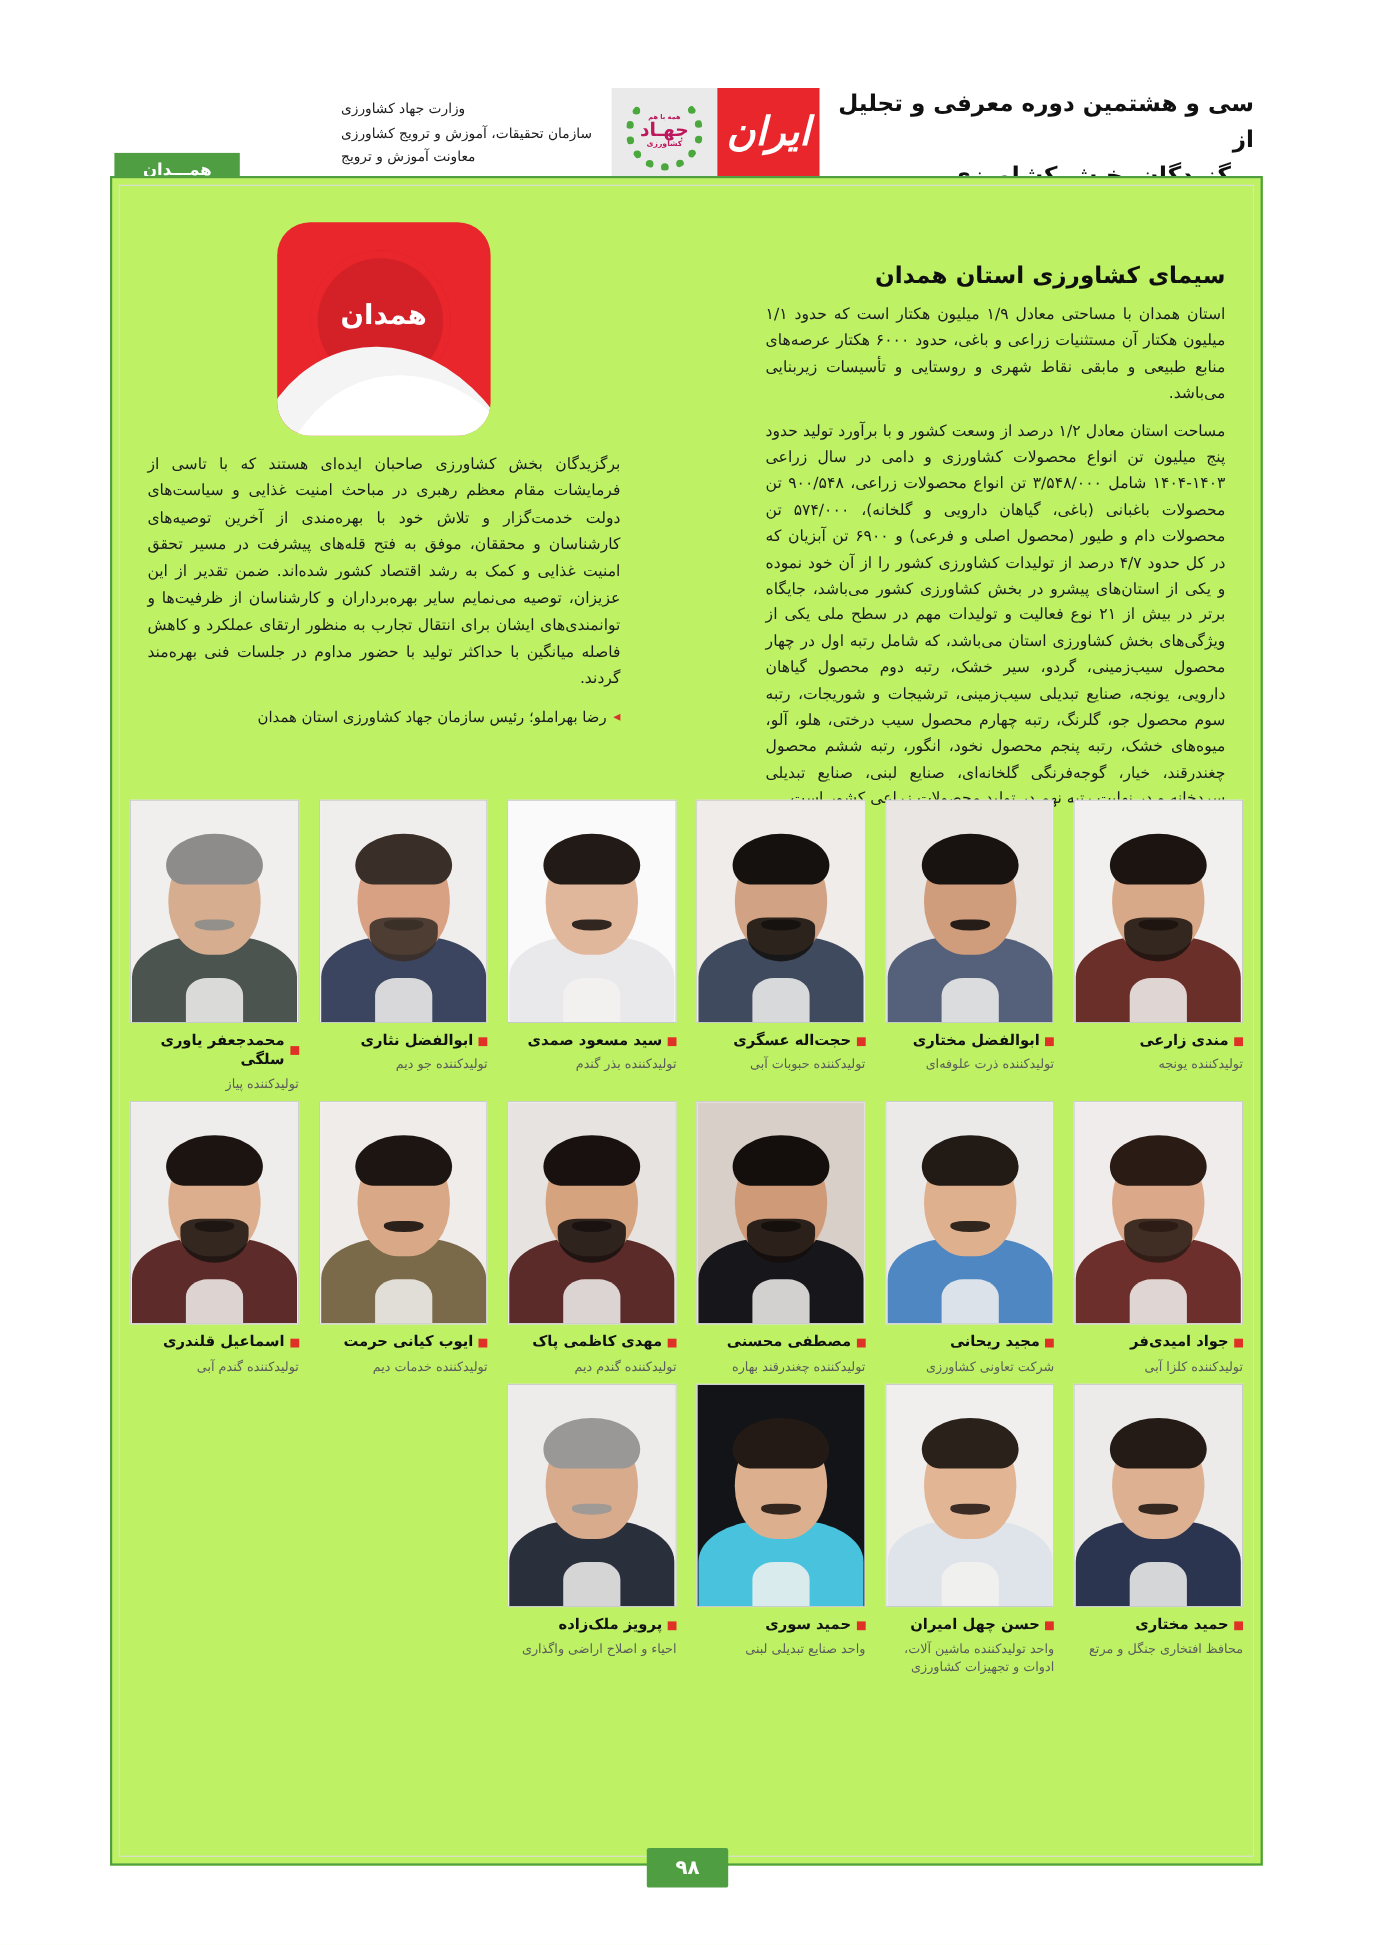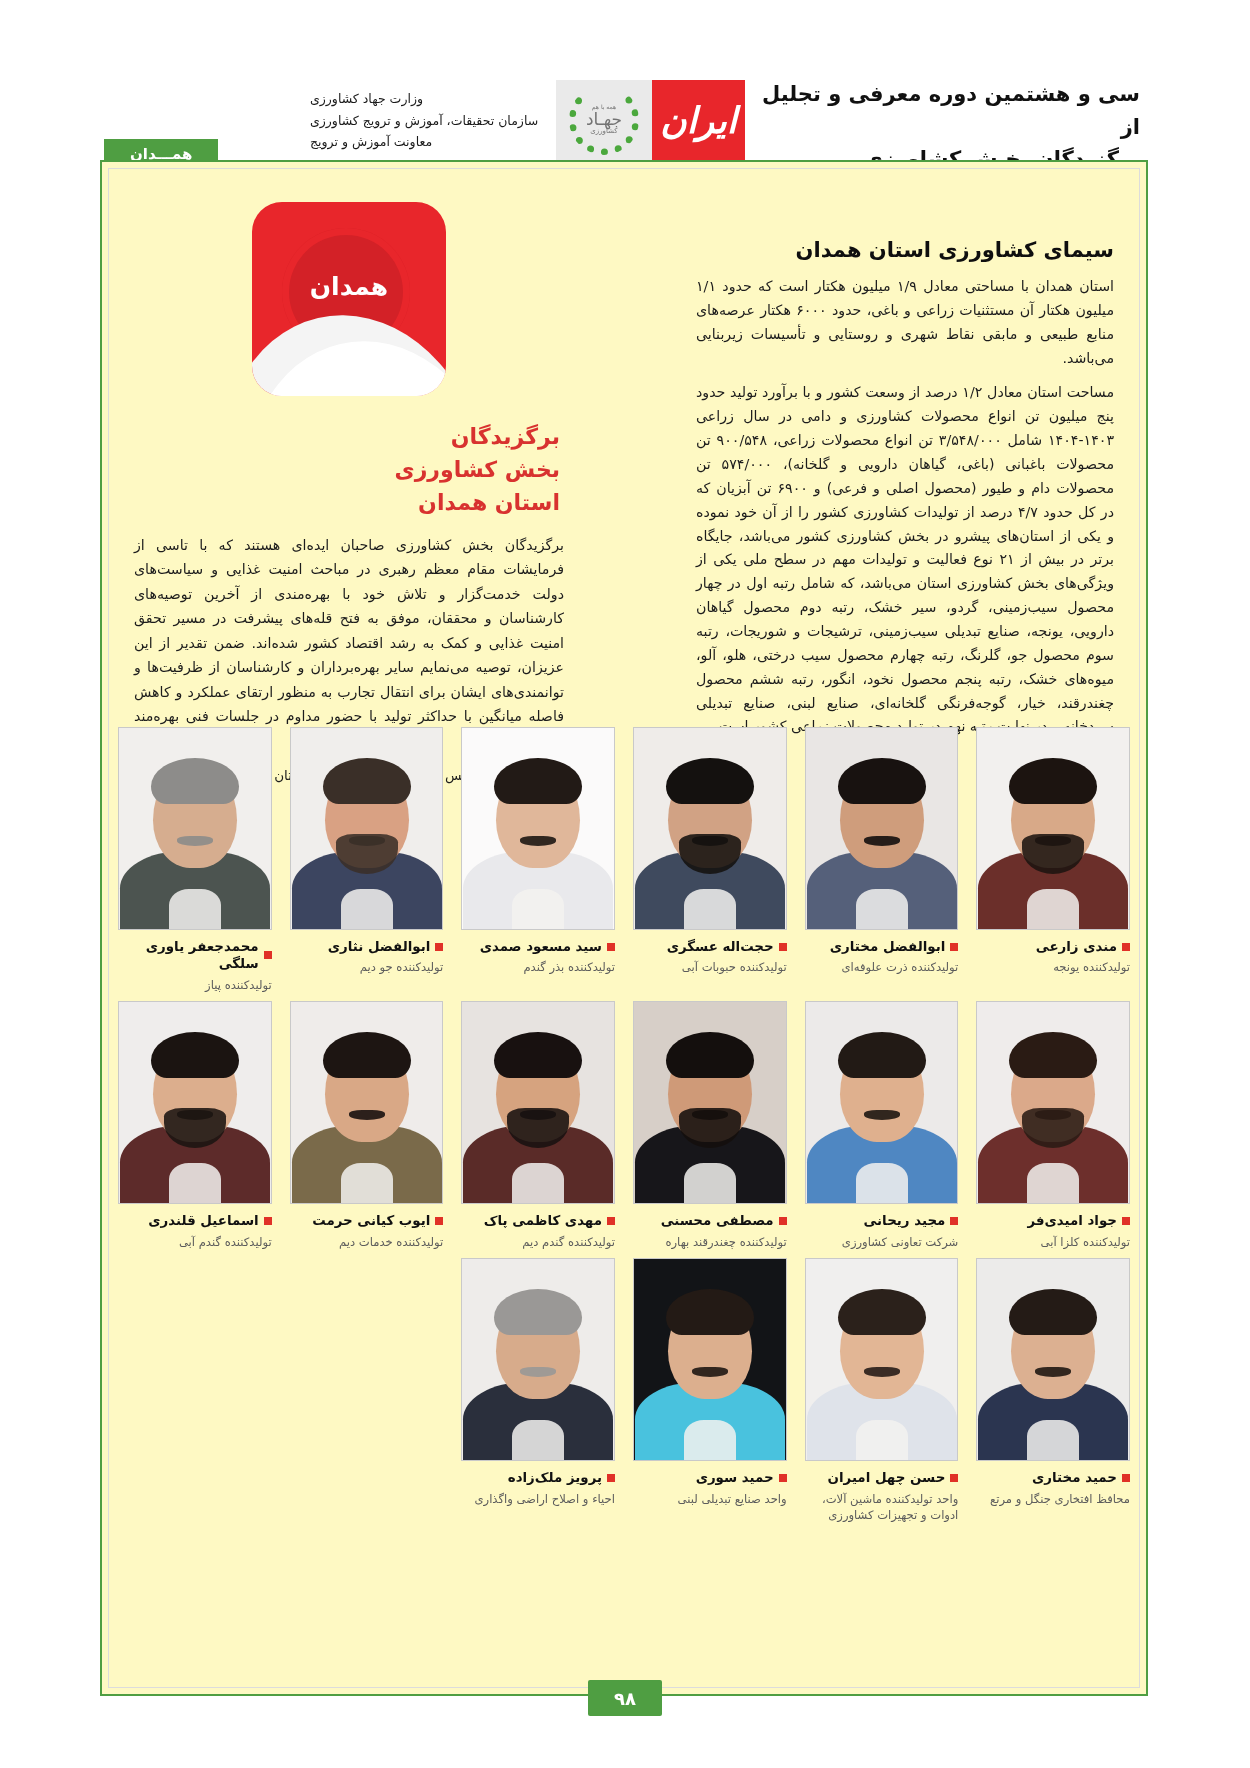--- a/index.html
+++ b/index.html
@@ -60,22 +60,22 @@
     position: absolute;
     inset: 2px;
     border: 7px dotted #4ba83d;
     border-radius: 50%;
     border-top-color: transparent;
   }
   .jahad-inner {
     position: relative;
     text-align: center;
     line-height: 1.05;
-    color: #737373;
-    font-weight: normal;
+    color: #be185d;
+    font-weight: bold;
   }
   .jahad-top { font-size: 6px; display:block; }
   .jahad-mid { font-size: 17px; display:block; }
   .jahad-bot { font-size: 7px; display:block; }
 
   .ministry-lines {
     position: absolute;
     top: 88px; right: 710px;
     width: 230px;
     text-align: left;
@@ -95,21 +95,21 @@
     padding: 6px 26px 8px 26px;
     letter-spacing: 1px;
   }
 
   
   #page-frame {
     position: absolute;
     top: 160px; left: 100px;
     width: 1048px; height: 1536px;
     border: 2px solid #4f9e42;
-    background: #fef9c3;
+    background: #bef264;
   }
   .inner-rule {
     position: absolute;
     top: 6px; left: 6px; right: 6px; bottom: 6px;
     border: 1px solid #dcdcdc;
     pointer-events: none;
   }
 
   
   #top-area {
@@ -385,25 +385,20 @@
 
       <div class="badge-wrap">
         <div class="badge-card">
           <div class="badge-circle"></div>
           <div class="badge-text">همدان</div>
           <div class="badge-swoosh"></div>
           <div class="badge-swoosh2"></div>
         </div>
       </div>
 
-      <div id="intro-heading">
-        <div>برگزیدگان</div>
-        <div>بخش کشاورزی</div>
-        <div>استان همدان</div>
-      </div>
 
       <div id="intro-body">
         <p>برگزیدگان بخش کشاورزی صاحبان ایده‌ای هستند که با تاسی از فرمایشات مقام معظم رهبری در مباحث امنیت غذایی و سیاست‌های دولت خدمت‌گزار و تلاش خود با بهره‌مندی از آخرین توصیه‌های کارشناسان و محققان، موفق به فتح قله‌های پیشرفت در مسیر تحقق امنیت غذایی و کمک به رشد اقتصاد کشور شده‌اند. ضمن تقدیر از این عزیزان، توصیه می‌نمایم سایر بهره‌برداران و کارشناسان از ظرفیت‌ها و توانمندی‌های ایشان برای انتقال تجارب به منظور ارتقای عملکرد و کاهش فاصله میانگین با حداکثر تولید با حضور مداوم در جلسات فنی بهره‌مند گردند.</p>
       </div>
 
       <div id="intro-signature">
         <span class="sig-arrow">◂</span>
         <span>رضا بهراملو؛ رئیس سازمان جهاد کشاورزی استان همدان</span>
       </div>
     </div>

